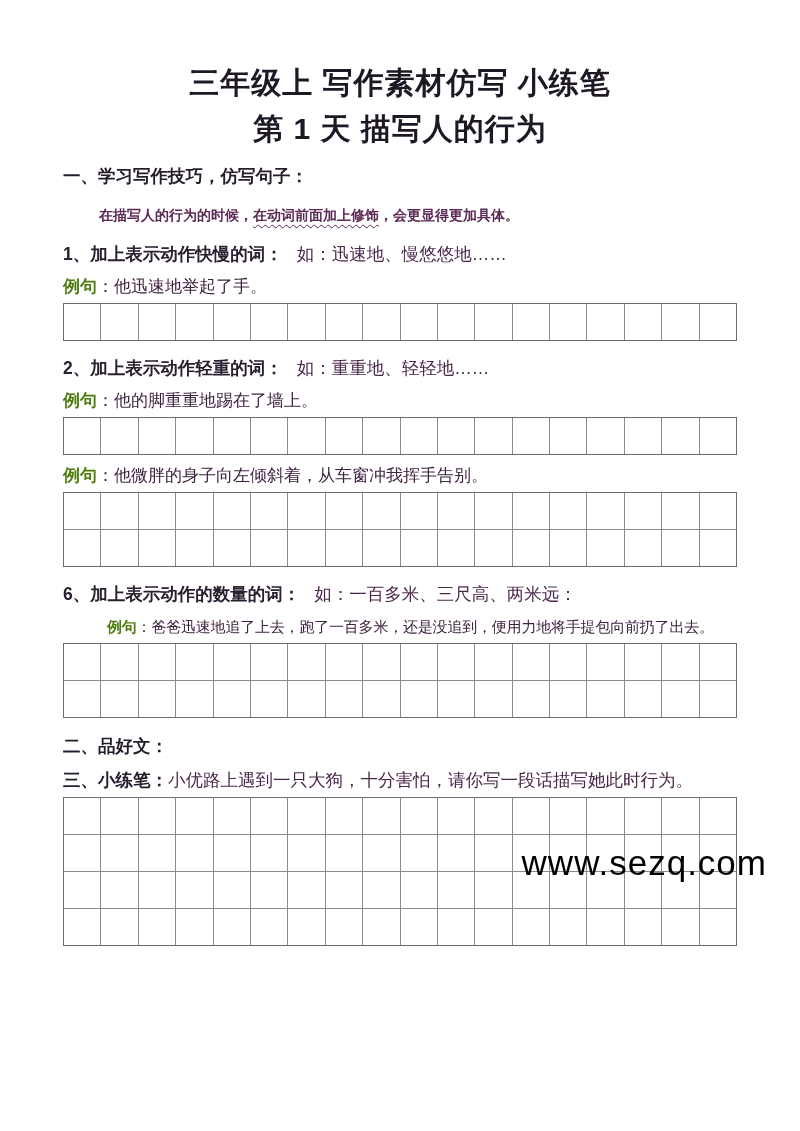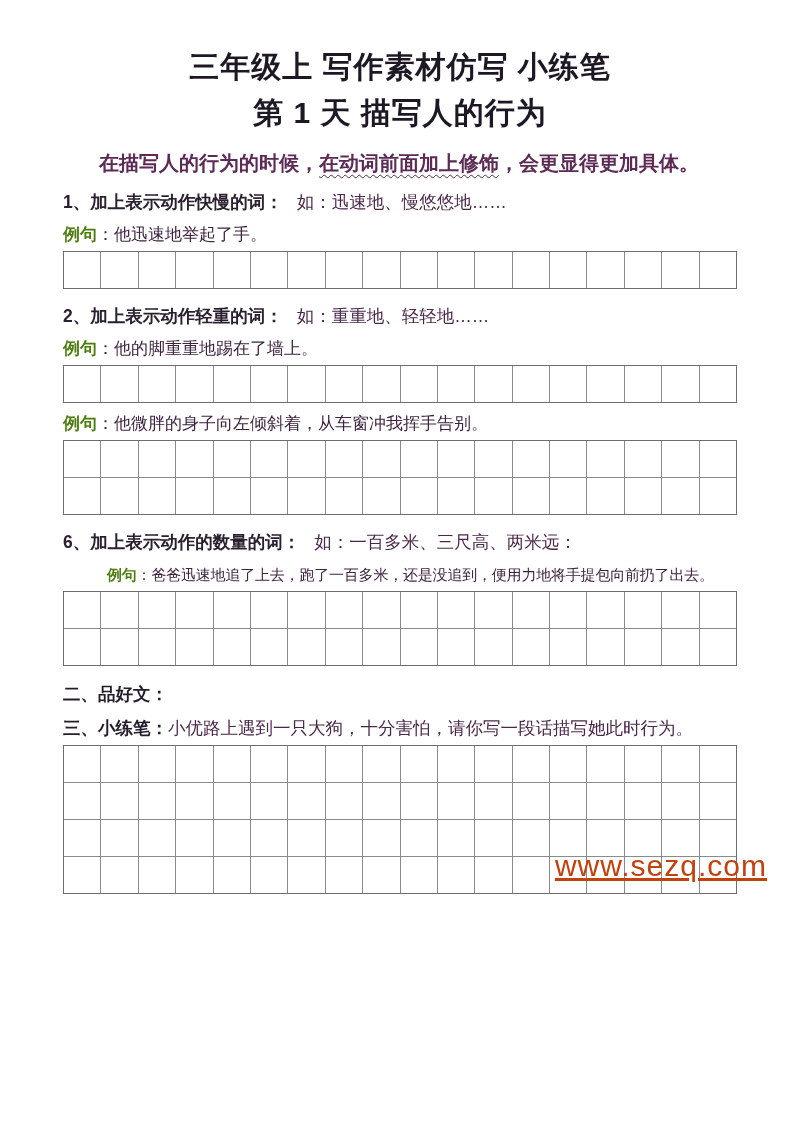--- a/index.html
+++ b/index.html
@@ -6,21 +6,21 @@
   body {
     width: 800px; height: 1131px;
     background: #ffffff;
     font-family: "Liberation Sans", sans-serif;
     overflow: hidden;
     position: relative;
   }
   .page {
     box-sizing: border-box;
     width: 800px; height: 911px;
-    padding: 44px 63px 0 63px;
+    padding: 60px 63px 0 63px;
     position: relative;
   }
   
   .title {
     text-align: center;
     font-weight: bold;
     color: #1d1824;
     font-size: 30px;
     line-height: 46px;
     letter-spacing: 1px;
@@ -32,21 +32,21 @@
     color: #241c2b;
     font-size: 17.5px;
     line-height: 24px;
     margin-top: 12px;
   }
   
   .intro {
     margin: 15px 0 0 36px;
     font-weight: bold;
     color: #5b2a55;
-    font-size: 20px;
+    font-size: 14px;
     line-height: 24px;
   }
   .intro .wavy {
     text-decoration-line: underline;
     text-decoration-style: wavy;
     text-decoration-thickness: 1px;
     text-underline-offset: 4px;
   }
   
   .item-heading {
@@ -93,36 +93,36 @@
     margin-top: 10px;
     font-size: 17.5px;
     line-height: 24px;
   }
   .prompt-line .h { font-weight: bold; color: #241c2b; }
   .prompt-line .p { color: #4a2749; }
   
   .watermark {
     position: absolute;
     right: 33px; bottom: 28px;
-    font-size: 30px;
-    color: #c2410c;
+    font-size: 35px;
+    color: #000000;
     letter-spacing: 1px;
-    text-decoration: underline;
   }
 </style>
 </head>
 <body>
 
 <div class="page">
 
   <h1 class="title">
     <div>三年级上 写作素材仿写 小练笔</div>
     <div>第 1 天 描写人的行为</div>
   </h1>
 
+  <div class="sec-heading">一、学习写作技巧，仿写句子：</div>
 
   <p class="intro"><span>在描写人的行为的时候，</span><span class="wavy">在动词前面加上修饰</span><span>，会更显得更加具体。</span></p>
 
   <div class="item">
     <div class="item-heading">
       <span class="h">1、加上表示动作快慢的词：</span><span class="eg">如：迅速地、慢悠悠地……</span>
     </div>
     <div class="liju">
       <span class="h">例句</span><span>：他迅速地举起了手。</span>
     </div>

